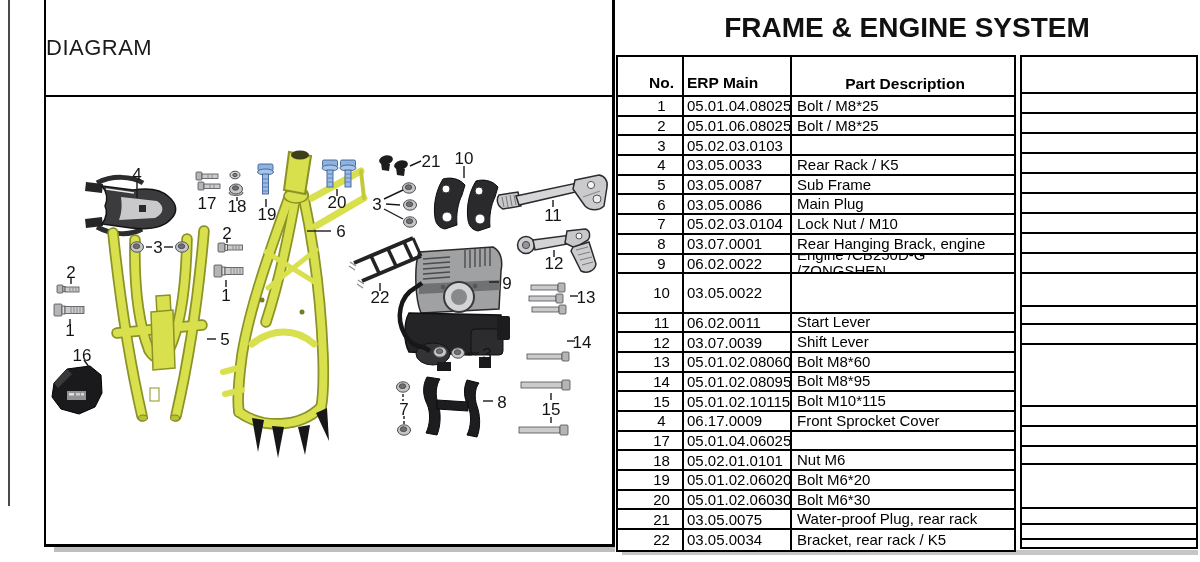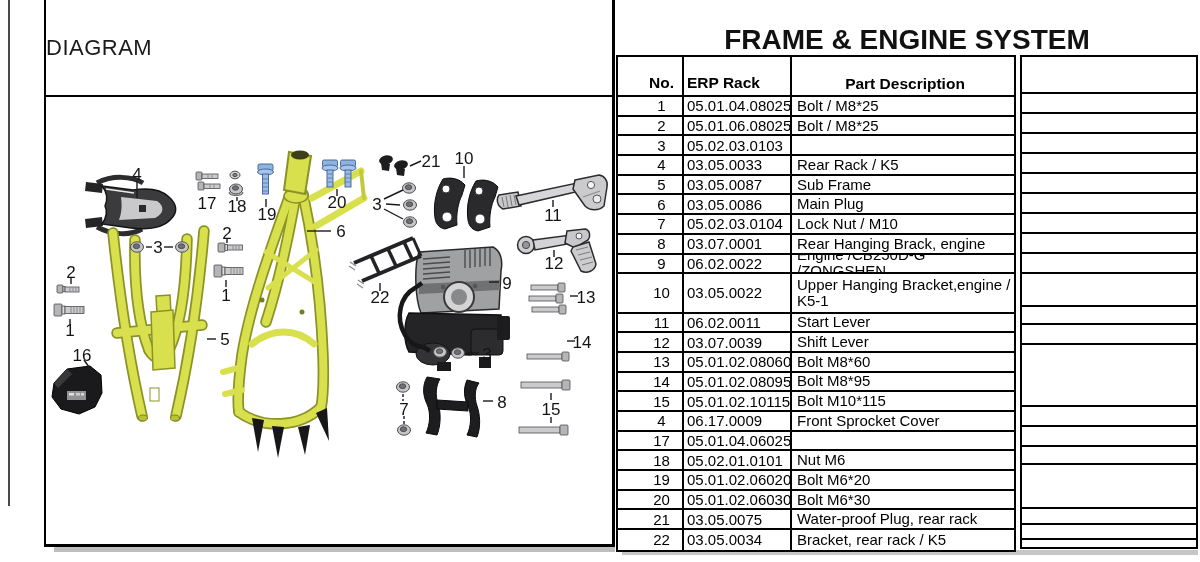--- a/index.html
+++ b/index.html
@@ -11,21 +11,21 @@
   .mid-vline{left:612px;top:0;width:3px;height:548px;background:#000;}
   .diag-left{left:44px;top:0;width:2px;height:545px;background:#000;}
   .diag-bottom{left:44px;top:544px;width:571px;height:3px;background:#000;}
   .shadow1{left:54px;top:547px;width:561px;height:5px;background:#bdbdbd;}
   .shadow2{left:622px;top:550px;width:576px;height:5px;background:#c6c6c6;}
   
   .diag-head{left:46px;top:0;width:566px;height:95px;border-bottom:2px solid #000;
      display:flex;align-items:center;justify-content:flex-start;
      font-size:22px;letter-spacing:.5px;color:#1a1a1a;}
   
-  .table-title{left:616px;top:16px;width:582px;height:48px;display:flex;align-items:center;
+  .table-title{left:616px;top:4px;width:582px;height:48px;display:flex;align-items:center;
      justify-content:center;font-weight:bold;font-size:28px;color:#111;white-space:nowrap;}
   .main-table{left:616px;top:55px;width:400px;height:497px;border:2px solid #000;
      box-sizing:border-box;background:#fff;font-size:15px;}
   .t-head{display:grid;grid-template-columns:64px 110px 1fr;height:40px;
      border-bottom:2px solid #000;box-sizing:border-box;font-weight:bold;font-size:15.5px;}
   .t-head .c{display:flex;align-items:flex-end;padding-bottom:3px;}
   .t-row{display:grid;grid-template-columns:64px 110px 1fr;height:19.7px;
      border-bottom:2px solid #000;box-sizing:border-box;}
   .t-row:last-child{border-bottom:none;}
   .t-row.tall{height:39.4px;}
@@ -55,21 +55,21 @@
   <span>DIAGRAM</span>
 </div>
 
 <div class="abs table-title">
   <span>FRAME &amp; ENGINE SYSTEM</span>
 </div>
 
 <div class="abs main-table" id="main-table">
     <div class="t-head">
       <div class="c no">No.</div>
-      <div class="c code">ERP Rack</div>
+      <div class="c code">ERP Main</div>
       <div class="c desc">Part Description</div>
     </div>
     <div class="t-row">
       <div class="c no">1</div>
       <div class="c code">05.01.04.08025D</div>
       <div class="c desc">Bolt / M8*25</div>
     </div>
     <div class="t-row">
       <div class="c no">2</div>
       <div class="c code">05.01.06.08025D</div>
@@ -105,21 +105,20 @@
       <div class="c desc">Rear Hanging Brack, engine</div>
     </div>
     <div class="t-row">
       <div class="c no">9</div>
       <div class="c code">06.02.0022</div>
       <div class="c desc">Engine /CB250D-G /ZONGSHEN</div>
     </div>
     <div class="t-row tall">
       <div class="c no">10</div>
       <div class="c code">03.05.0022</div>
-      <div class="c desc">Upper Hanging Bracket,engine / K5-1</div>
     </div>
     <div class="t-row">
       <div class="c no">11</div>
       <div class="c code">06.02.0011</div>
       <div class="c desc">Start Lever</div>
     </div>
     <div class="t-row">
       <div class="c no">12</div>
       <div class="c code">03.07.0039</div>
       <div class="c desc">Shift Lever</div>

